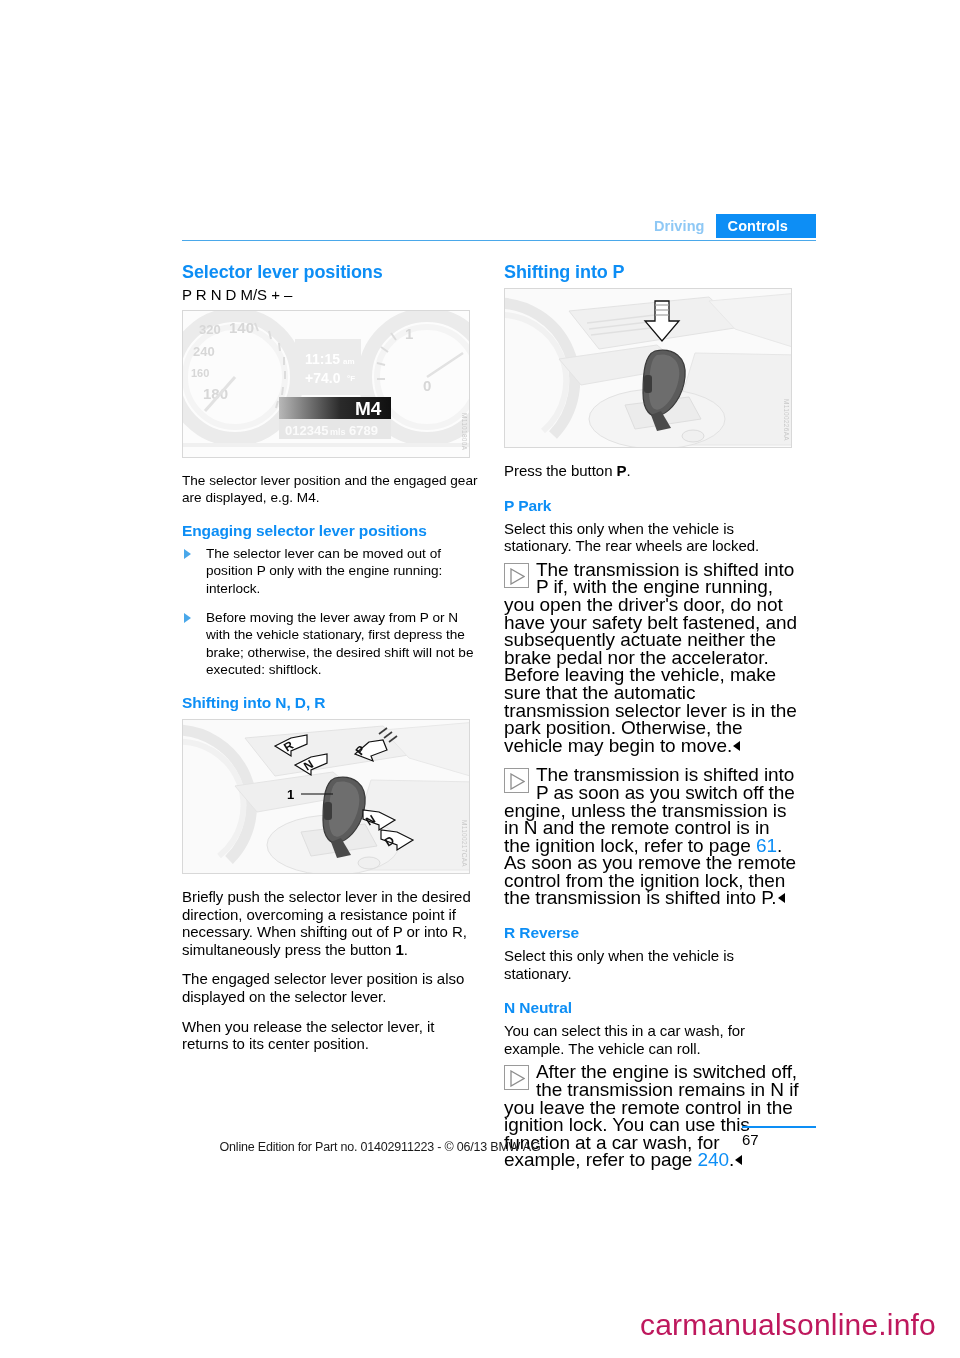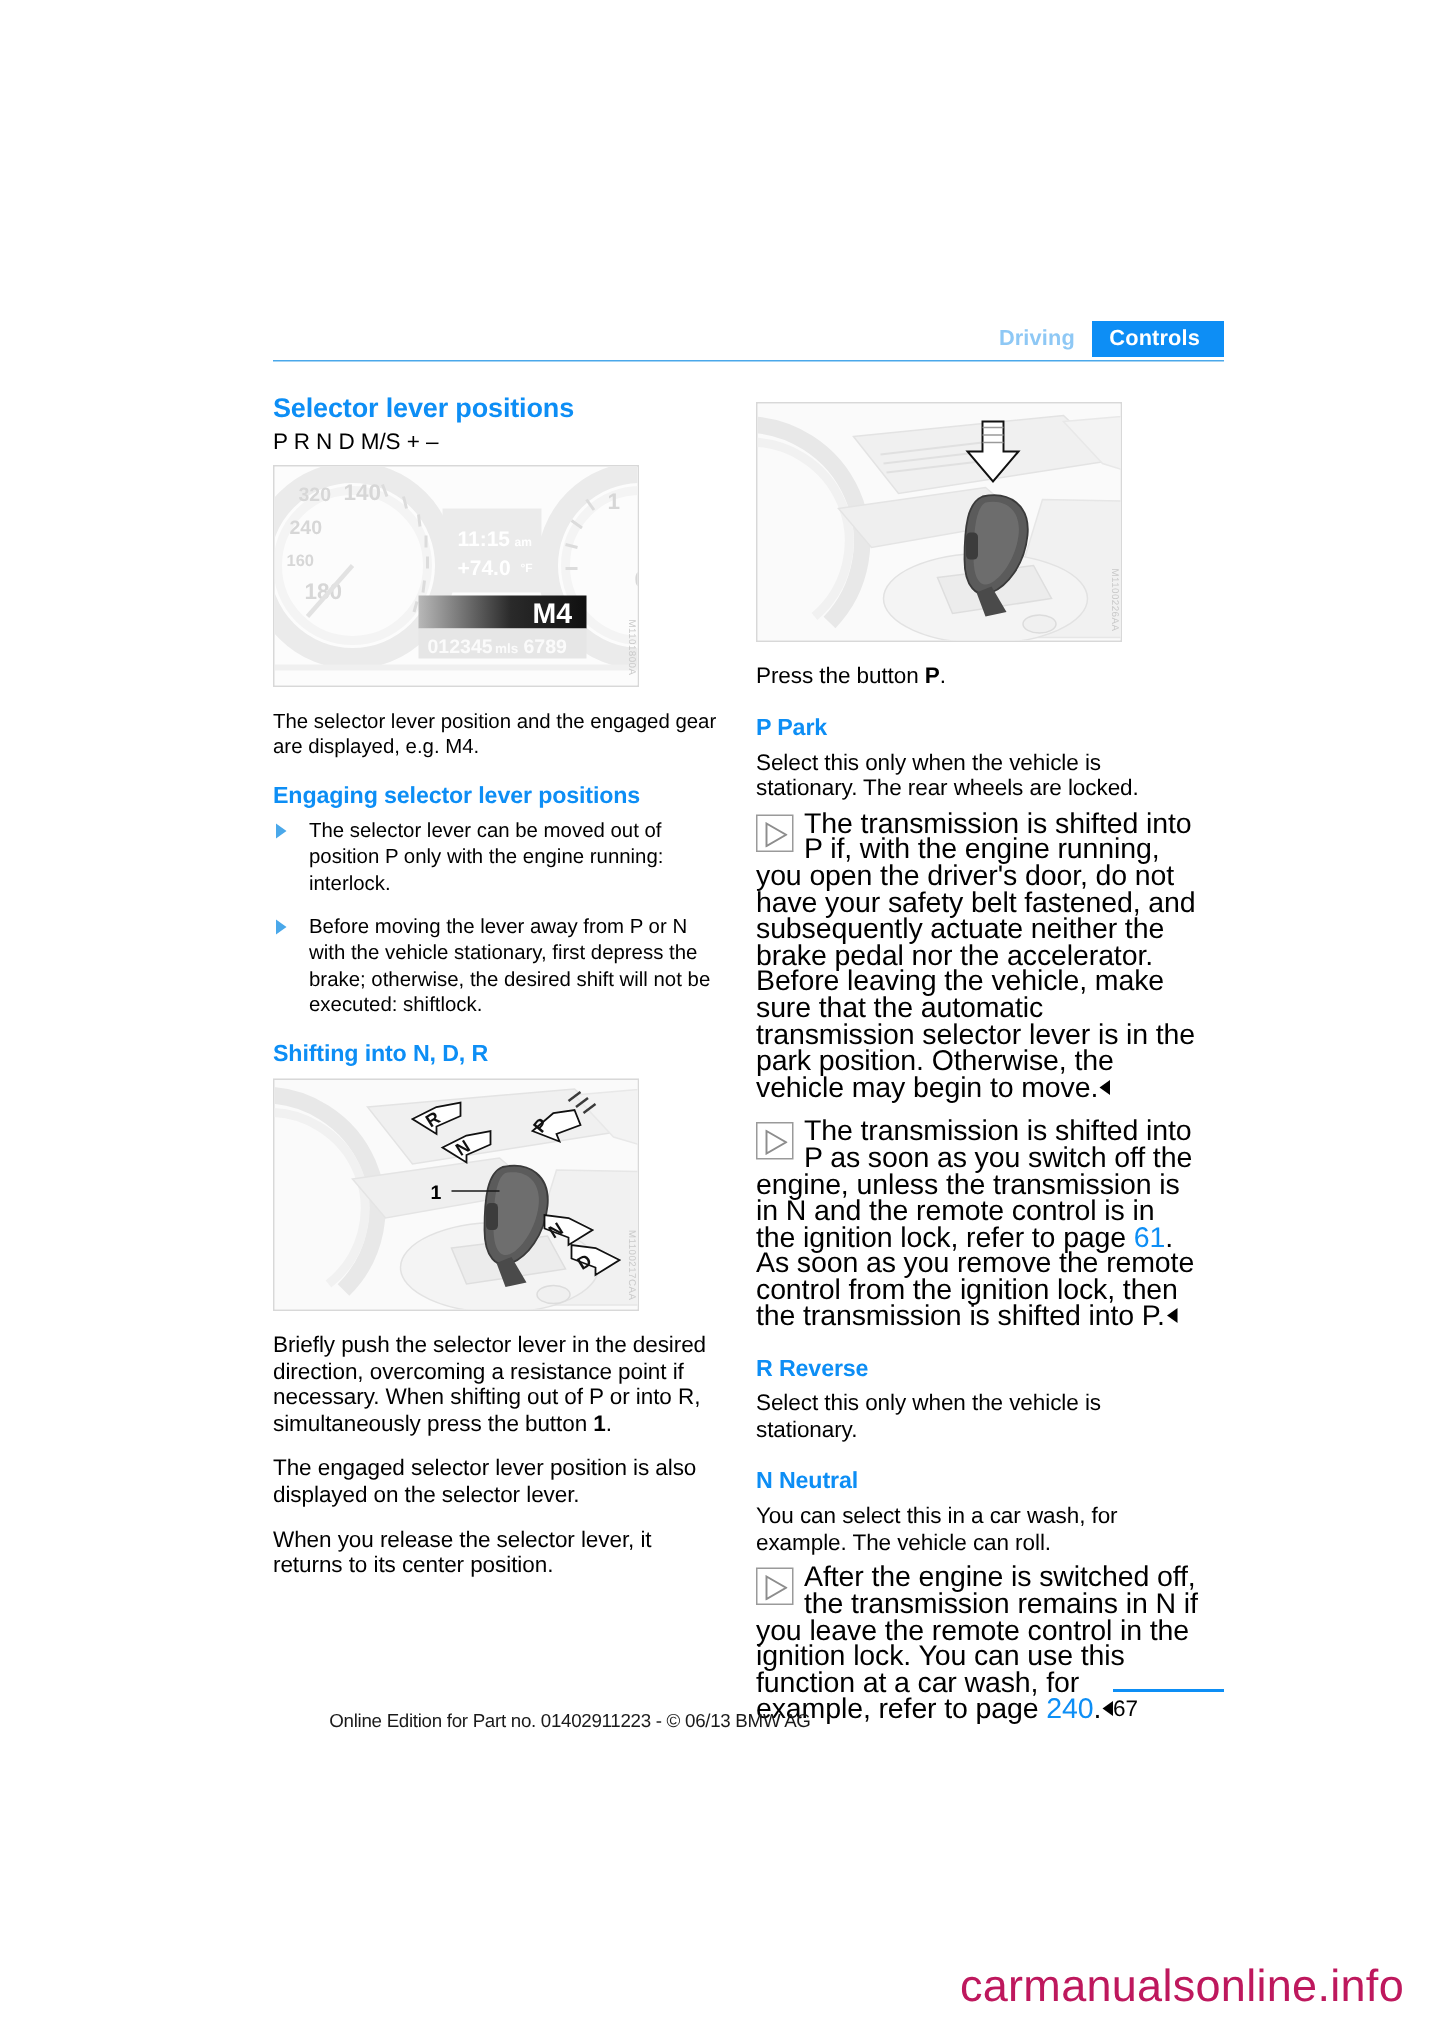--- a/index.html
+++ b/index.html
@@ -40,21 +40,21 @@
     line-height: 24px;
     padding: 0 11px 0 0;
     letter-spacing: 0.1px;
   }
   .tab-controls {
     background: #0d8ef5;
     color: #ffffff;
     font-size: 14.5px;
     font-weight: bold;
     line-height: 24px;
-    padding: 0 16px 0 12px;
+    padding: 0 28px 0 12px;
     letter-spacing: 0.1px;
   }
   .header-rule {
     position: absolute;
     left: 0;
     top: 26px;
     width: 634px;
     height: 1px;
     background: #4aa8ea;
   }
@@ -156,21 +156,21 @@
     border-right: 7px solid #000;
     border-top: 5px solid transparent;
     border-bottom: 5px solid transparent;
     vertical-align: 1px;
     margin-left: 1px;
   }
 
   
   .figure {
     position: relative;
-    width: 244px;
+    width: 288px;
     background: #f2f2f2;
     border: 1px solid #d8d8d8;
     margin: 6px 0 14px 0;
     overflow: hidden;
   }
   .fig-credit {
     position: absolute;
     right: 1px;
     bottom: 6px;
     font-size: 6.5px;
@@ -389,20 +389,21 @@
       <span>Briefly push the selector lever in the desired direction, overcoming a resistance point if necessary. When shifting out of P or into R, simultaneously press the button </span><b>1</b><span>.</span>
     </p>
 
     <p class="body">The engaged selector lever position is also displayed on the selector lever.</p>
 
     <p class="body">When you release the selector lever, it returns to its center position.</p>
   </div>
 
   <div class="col col-right">
 
+    <h1 class="sec">Shifting into P</h1>
 
     <div class="figure fig-lever-p">
       <svg width="294" height="158" viewBox="0 0 294 158">
         <rect x="0" y="0" width="294" height="158" fill="#fafafa"></rect>
         <path d="M-10 14 A 78 78 0 0 1 48 146" fill="none" stroke="#e8e8e8" stroke-width="11"></path>
         <path d="M-10 26 A 66 66 0 0 1 38 142" fill="none" stroke="#f1f1f1" stroke-width="6"></path>
         <path d="M64 22 L204 8 L236 38 L94 60 Z" fill="#f0f0f0" stroke="#e3e3e3"></path>
         <path d="M54 70 L152 56 L178 78 L76 96 Z" fill="#efefef" stroke="#e4e4e4"></path>
         <path d="M204 12 L294 4 L294 60 L230 40 Z" fill="#f3f3f3" stroke="#e8e8e8"></path>
         <path d="M190 64 L294 66 L294 156 L162 156 Z" fill="#f1f1f1" stroke="#e6e6e6"></path>

